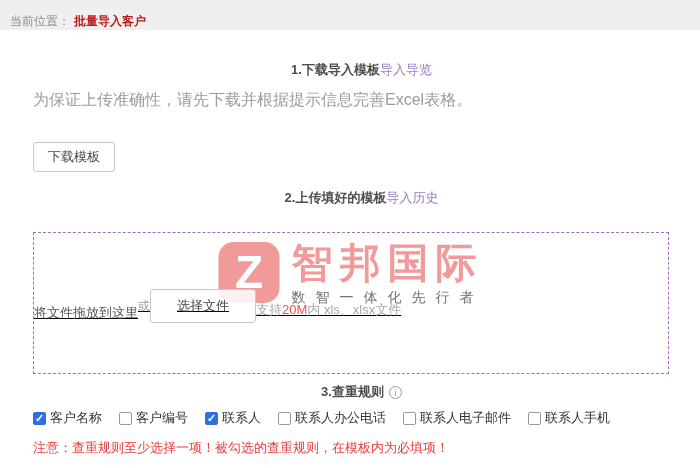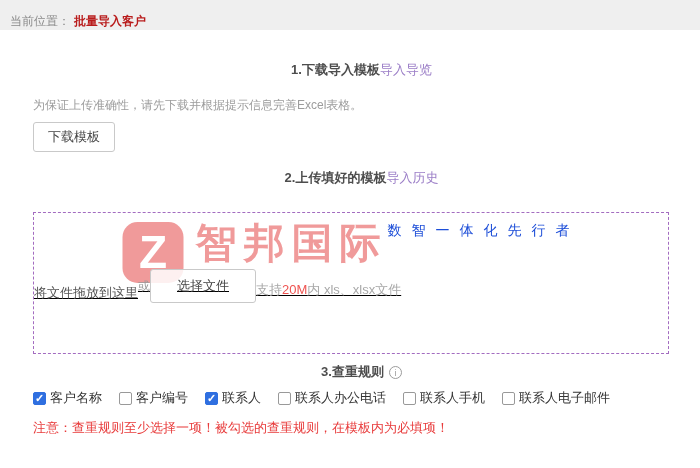--- a/index.html
+++ b/index.html
@@ -25,33 +25,33 @@
   .content { padding: 0 10px 0 33px; }
 
   .sec-head {
     display: flex; justify-content: center; align-items: center;
     font-size: 13px;
   }
   .sec-title { color: #4d4d4d; font-weight: 600; }
   .sec-link { color: #9b7ec7; cursor: pointer; text-decoration: none; font-weight: 400; }
 
   .head-1 { margin-top: 31px; }
-  .hint { margin-top: 18px; font-size: 12px; color: #9c9c9c; }
+  .hint { margin-top: 11px; font-size: 16px; color: #9c9c9c; }
 
   .btn {
     display: inline-block;
     background: #fff;
     border: 1px solid #c9c9c9;
     border-radius: 3px;
     color: #444;
     font-size: 13px;
     text-align: center;
     cursor: pointer;
   }
-  .btn-download { margin-top: 8px; padding: 5px 14px; }
+  .btn-download { margin-top: 31px; padding: 5px 14px; }
 
   .head-2 { margin-top: 17px; }
 
   
   .dropzone {
     position: relative;
     margin-top: 25px;
     margin-right: 21px;
     height: 142px;
     border: 1px dashed #a36cc0;
@@ -71,32 +71,33 @@
     width: 61px; height: 61px;
     background: #f09a9a;
     border-radius: 15px;
     color: #fff;
     font-weight: bold;
     font-size: 46px;
     line-height: 61px;
     text-align: center;
     margin-right: 12px;
   }
-  .wm-text { display: flex; flex-direction: row; }
+  .wm-text { display: flex; flex-direction: column; }
   .wm-brand {
     color: #f09a9a;
     font-size: 41px;
     font-weight: bold;
     letter-spacing: 7px;
     line-height: 42px;
   }
   .wm-slogan {
-    color: #1d4ed8;
+    color: #737373;
     font-size: 14px;
     letter-spacing: 10px;
+    margin-top: 5px;
   }
   .dz-overlay {
     position: absolute; inset: 0;
     z-index: 2;
     display: flex; flex-direction: row; align-items: center;
     font-size: 13px;
     text-decoration: underline;
   }
   .dz-drag { margin-top: 20px; color: #555; }
   .dz-or { margin-top: 6px; color: #999; font-size: 12px; }
@@ -208,26 +209,26 @@
     <label class="cb-item">
       <span class="cb-box checked"></span>
       <span>联系人</span>
     </label>
     <label class="cb-item">
       <span class="cb-box"></span>
       <span>联系人办公电话</span>
     </label>
     <label class="cb-item">
       <span class="cb-box"></span>
+      <span>联系人电子邮件</span>
+    </label>
+    <label class="cb-item">
+      <span class="cb-box"></span>
       <span>联系人手机</span>
     </label>
-    <label class="cb-item">
-      <span class="cb-box"></span>
-      <span>联系人电子邮件</span>
-    </label>
   </div>
 
 
   <div class="warning">注意：查重规则至少选择一项！被勾选的查重规则，在模板内为必填项！</div>
 
   
 
 </div>
 
 </body></html>

